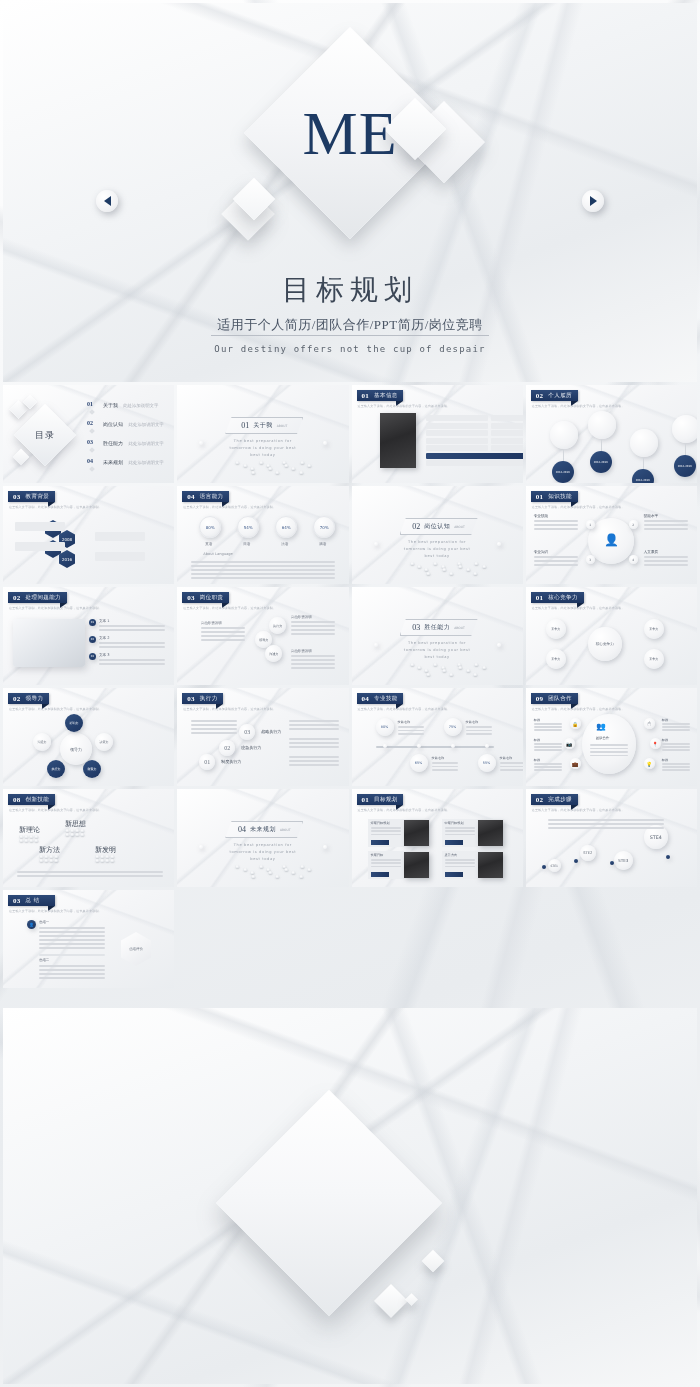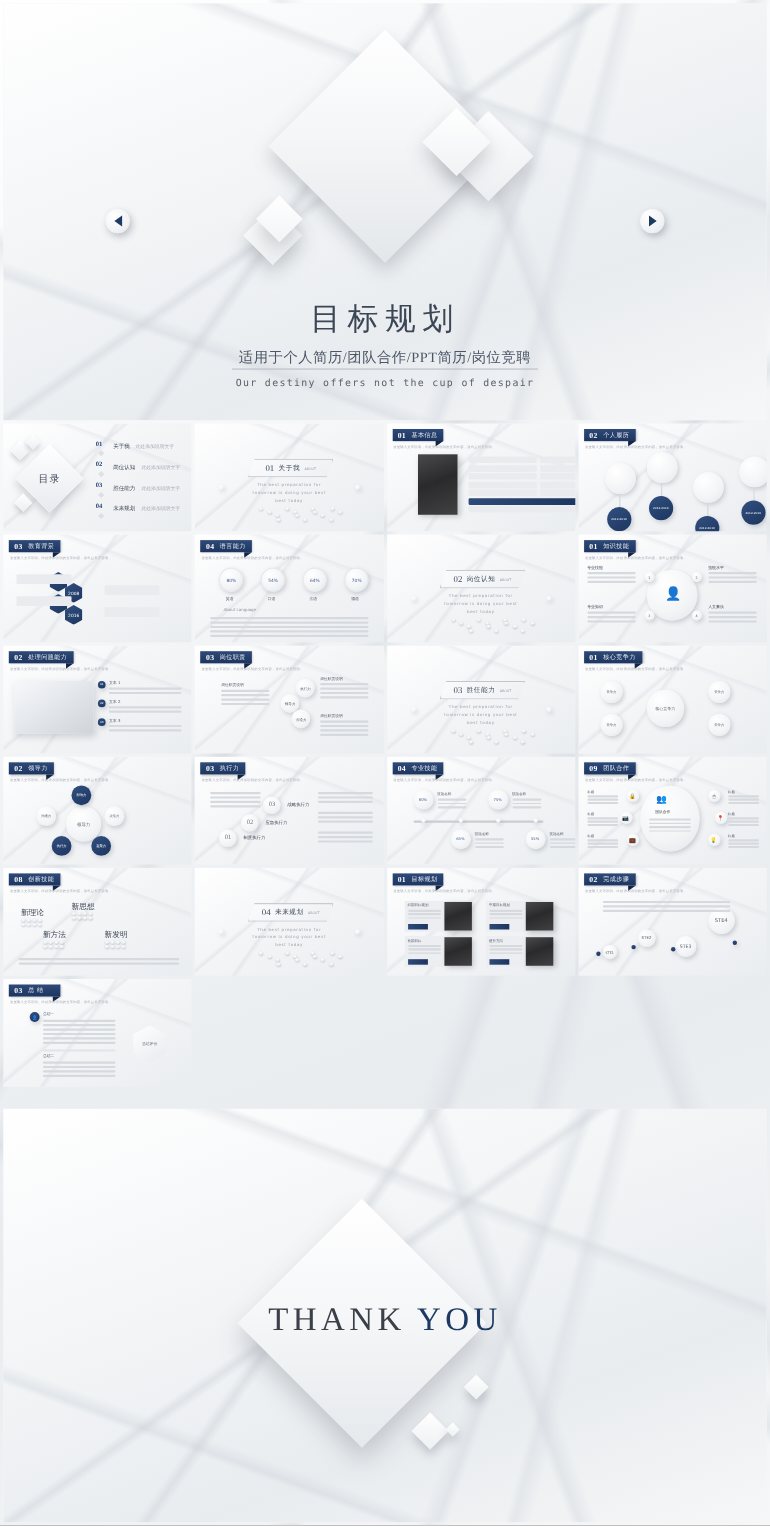--- a/index.html
+++ b/index.html
@@ -173,20 +173,21 @@
 <div class="poly-bg"></div>
 
 <section id="hero">
   <div class="hero-inner">
     <div class="poly-bg"></div>
     <div class="dia dia-main"></div>
     <div class="dia dia-b"></div>
     <div class="dia dia-c"></div>
     <div class="dia dia-d"></div>
     <div class="dia dia-e"></div>
+    <div id="me-text">ME</div>
 
     <div id="nav-prev" class="nav-btn">
       <span class="tri-l"></span>
     </div>
     <div id="nav-next" class="nav-btn">
       <span class="tri-r"></span>
     </div>
 
     <div id="hero-title">目标规划</div>
     <div id="hero-sub">
@@ -742,17 +743,13 @@
       <div class="hexw" style="left:118px;top:42px;width:30px;height:34px;">总结评价</div>
     </div>
   </section>
 
 <section id="outro">
   <div class="poly-bg"></div>
   <div id="ty-dia"></div>
   <div class="ty-small" id="ty-s1"></div>
   <div class="ty-small" id="ty-s2"></div>
   <div class="ty-small" id="ty-s3"></div>
-  <div id="ty-text">
-    <span class="thank">THANK</span>
-    <span class="you">YOU</span>
-  </div>
 </section>
 
 </body></html>

